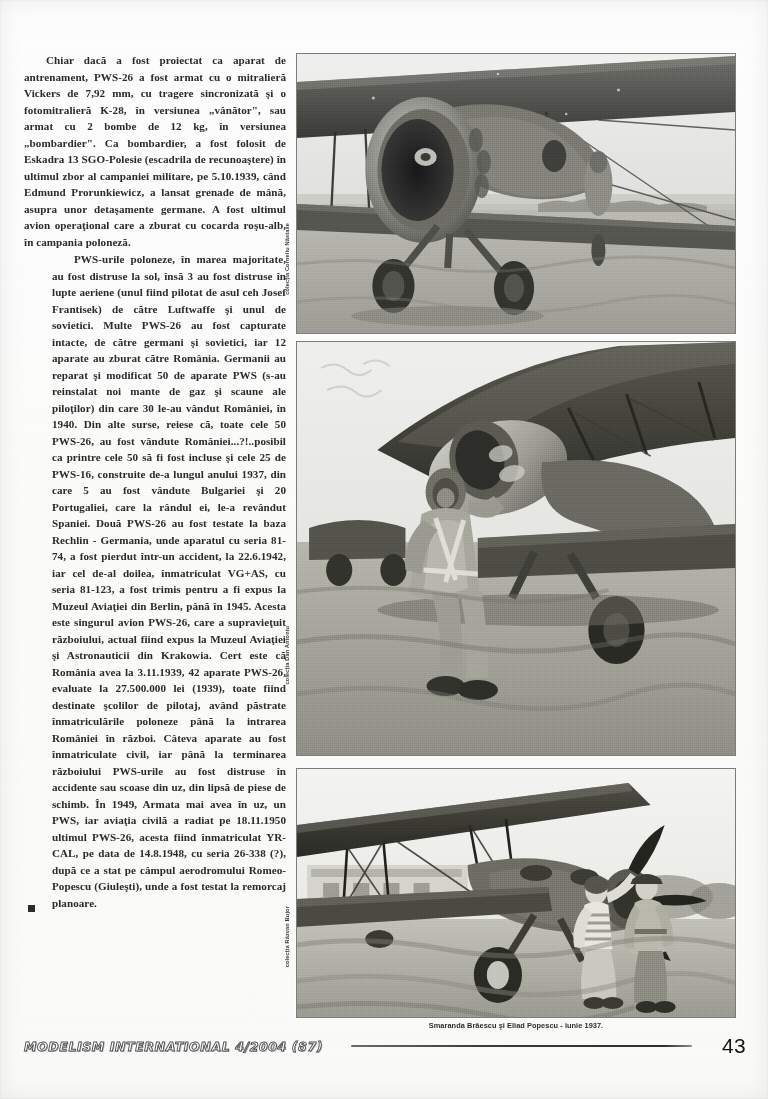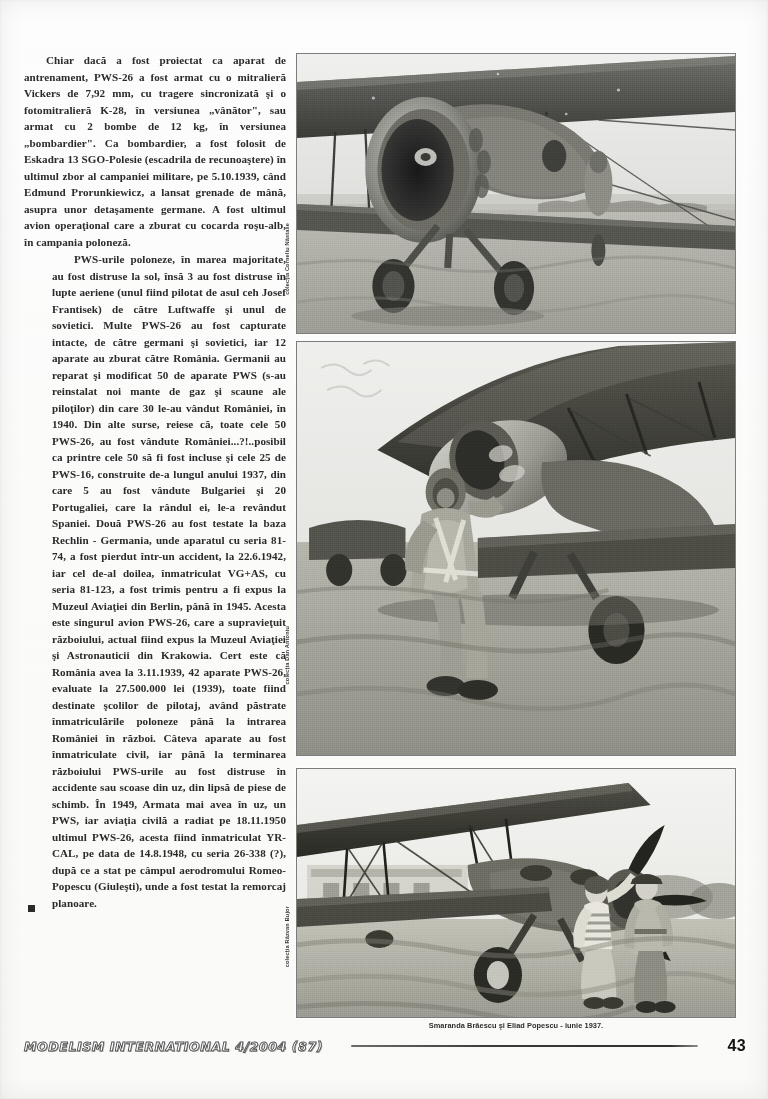--- a/index.html
+++ b/index.html
@@ -149,22 +149,22 @@
     white-space:nowrap;
   }
   .footer-rule{
     flex:1;
     height:2px;
     background:linear-gradient(90deg,#6b6b6b,#3b3b3b 40%,#2f2f2f 92%,#8d8d8d 100%);
     margin:0 6px 0 4px;
     border-radius:1px;
   }
   .footer-page{
-    font-size:16px;
-    font-weight:bold;
+    font-size:21px;
+    font-weight:normal;
     color:#151515;
     letter-spacing:.3px;
   }
 </style>
 </head>
 <body>
 
 <div class="page">
 
 

